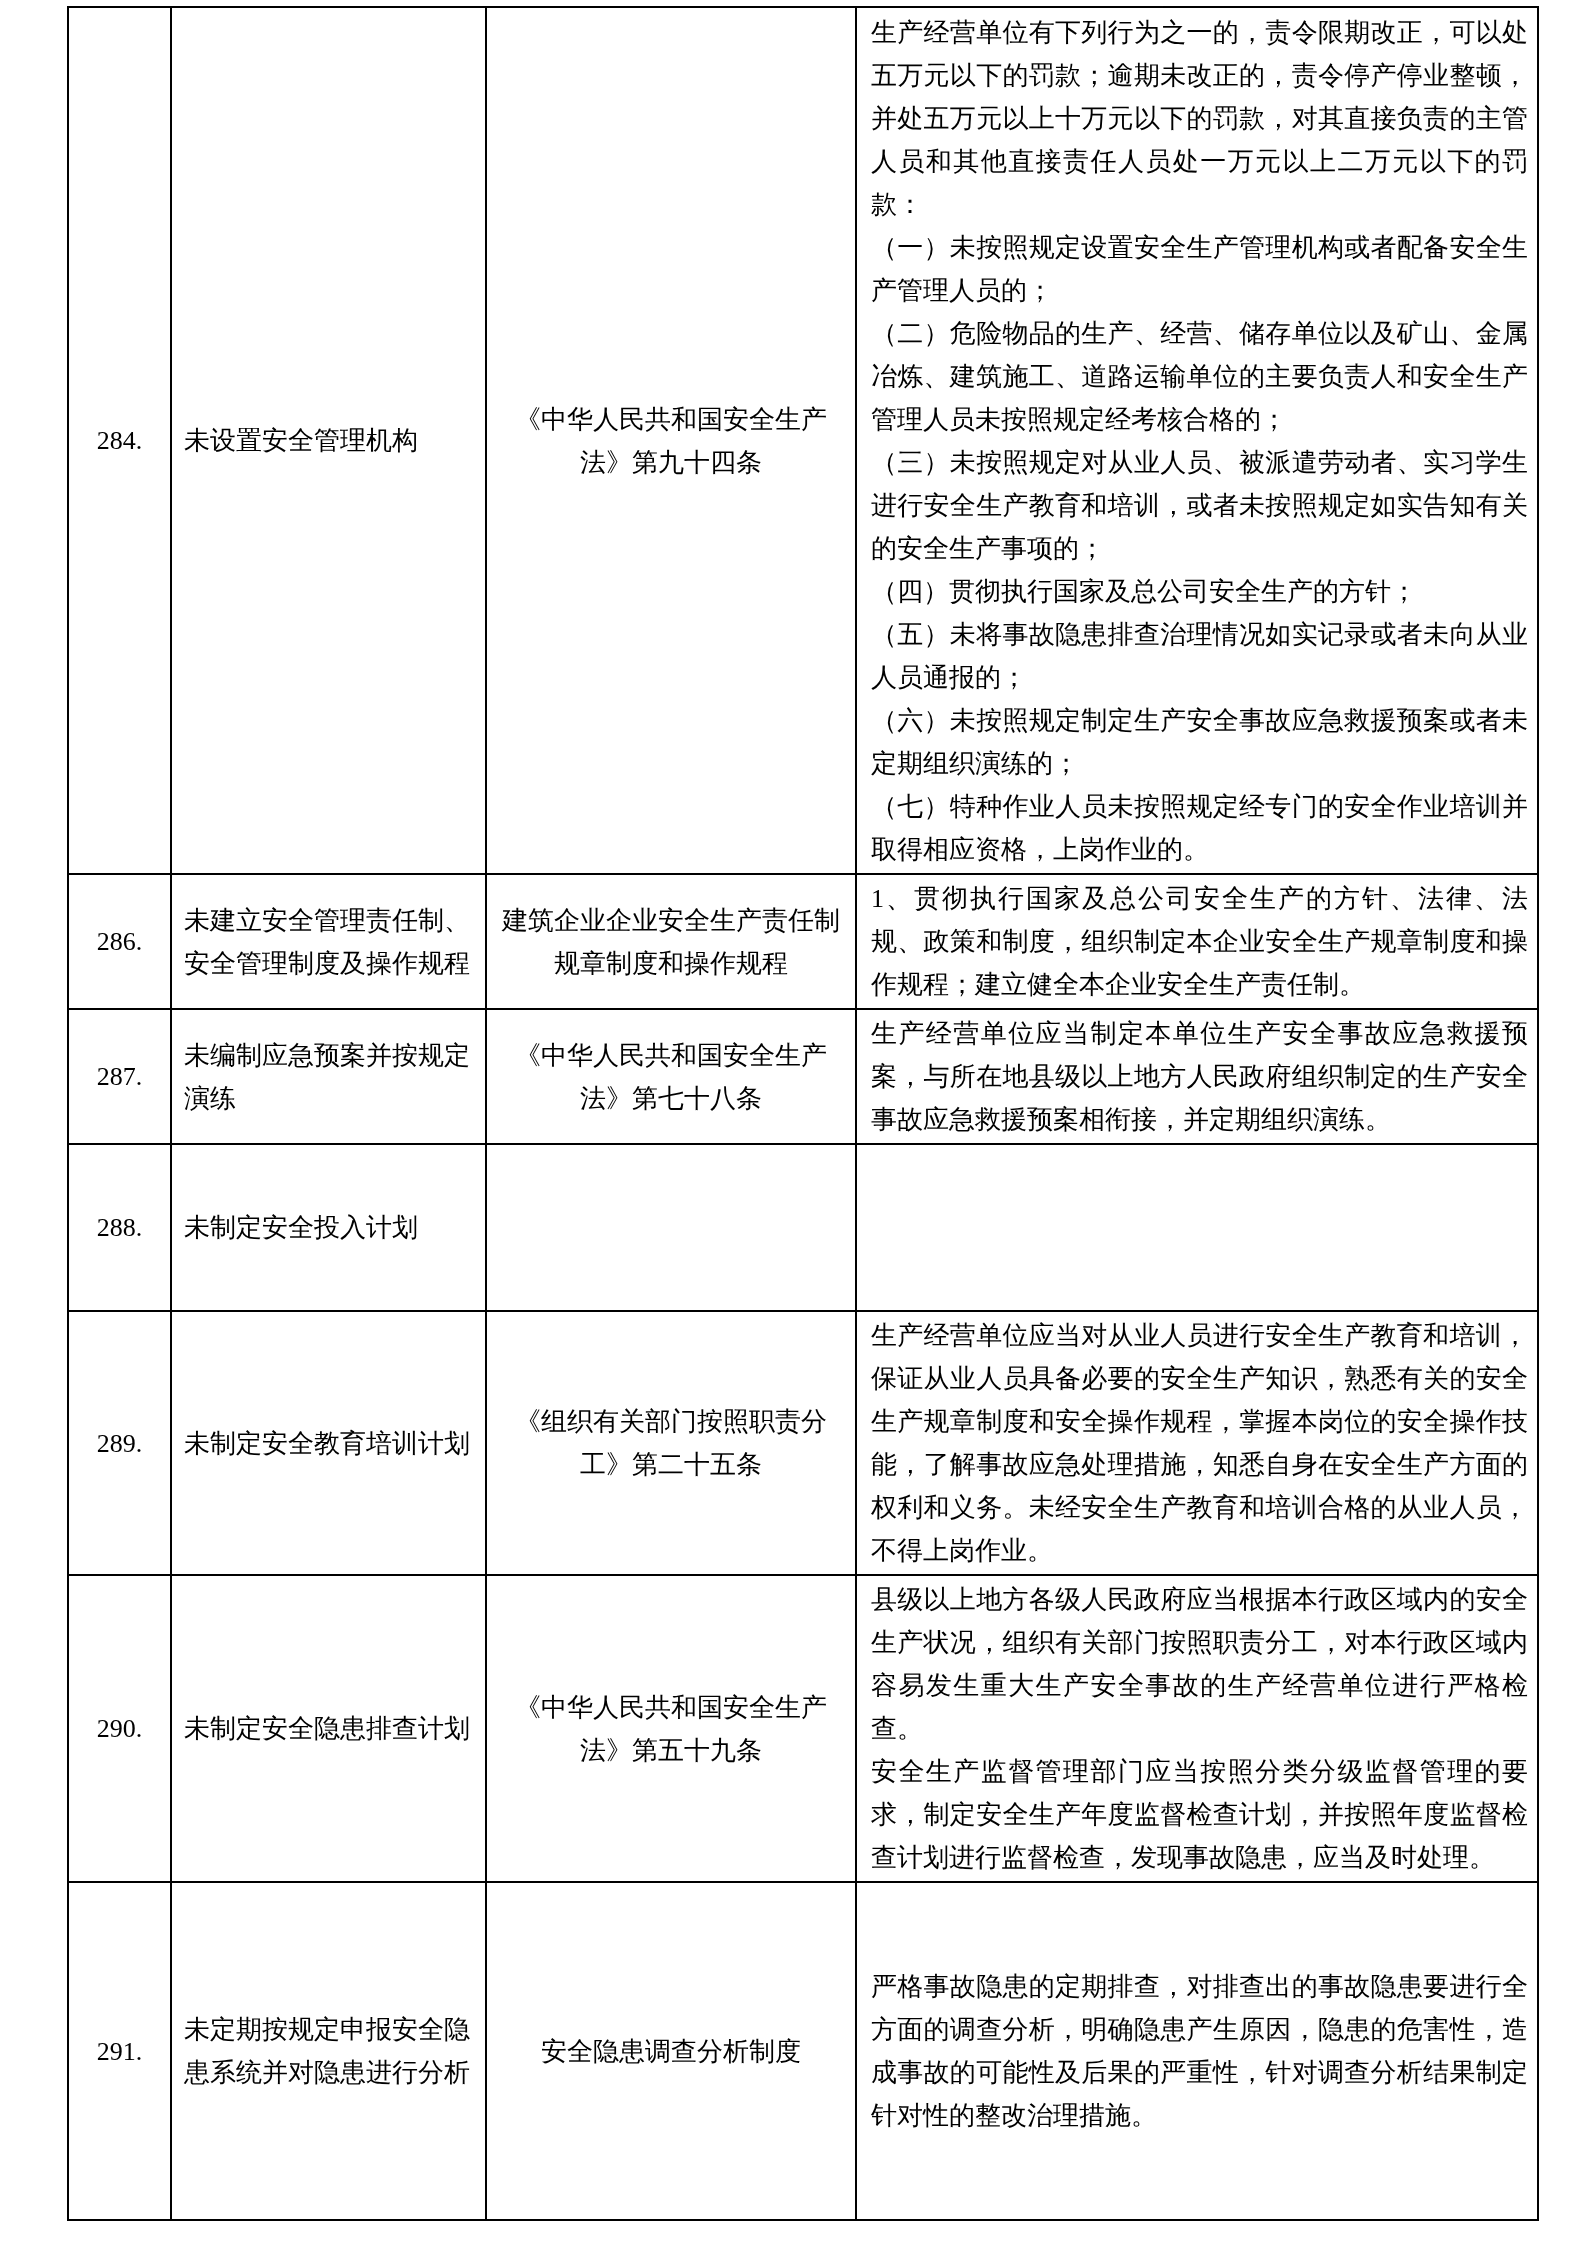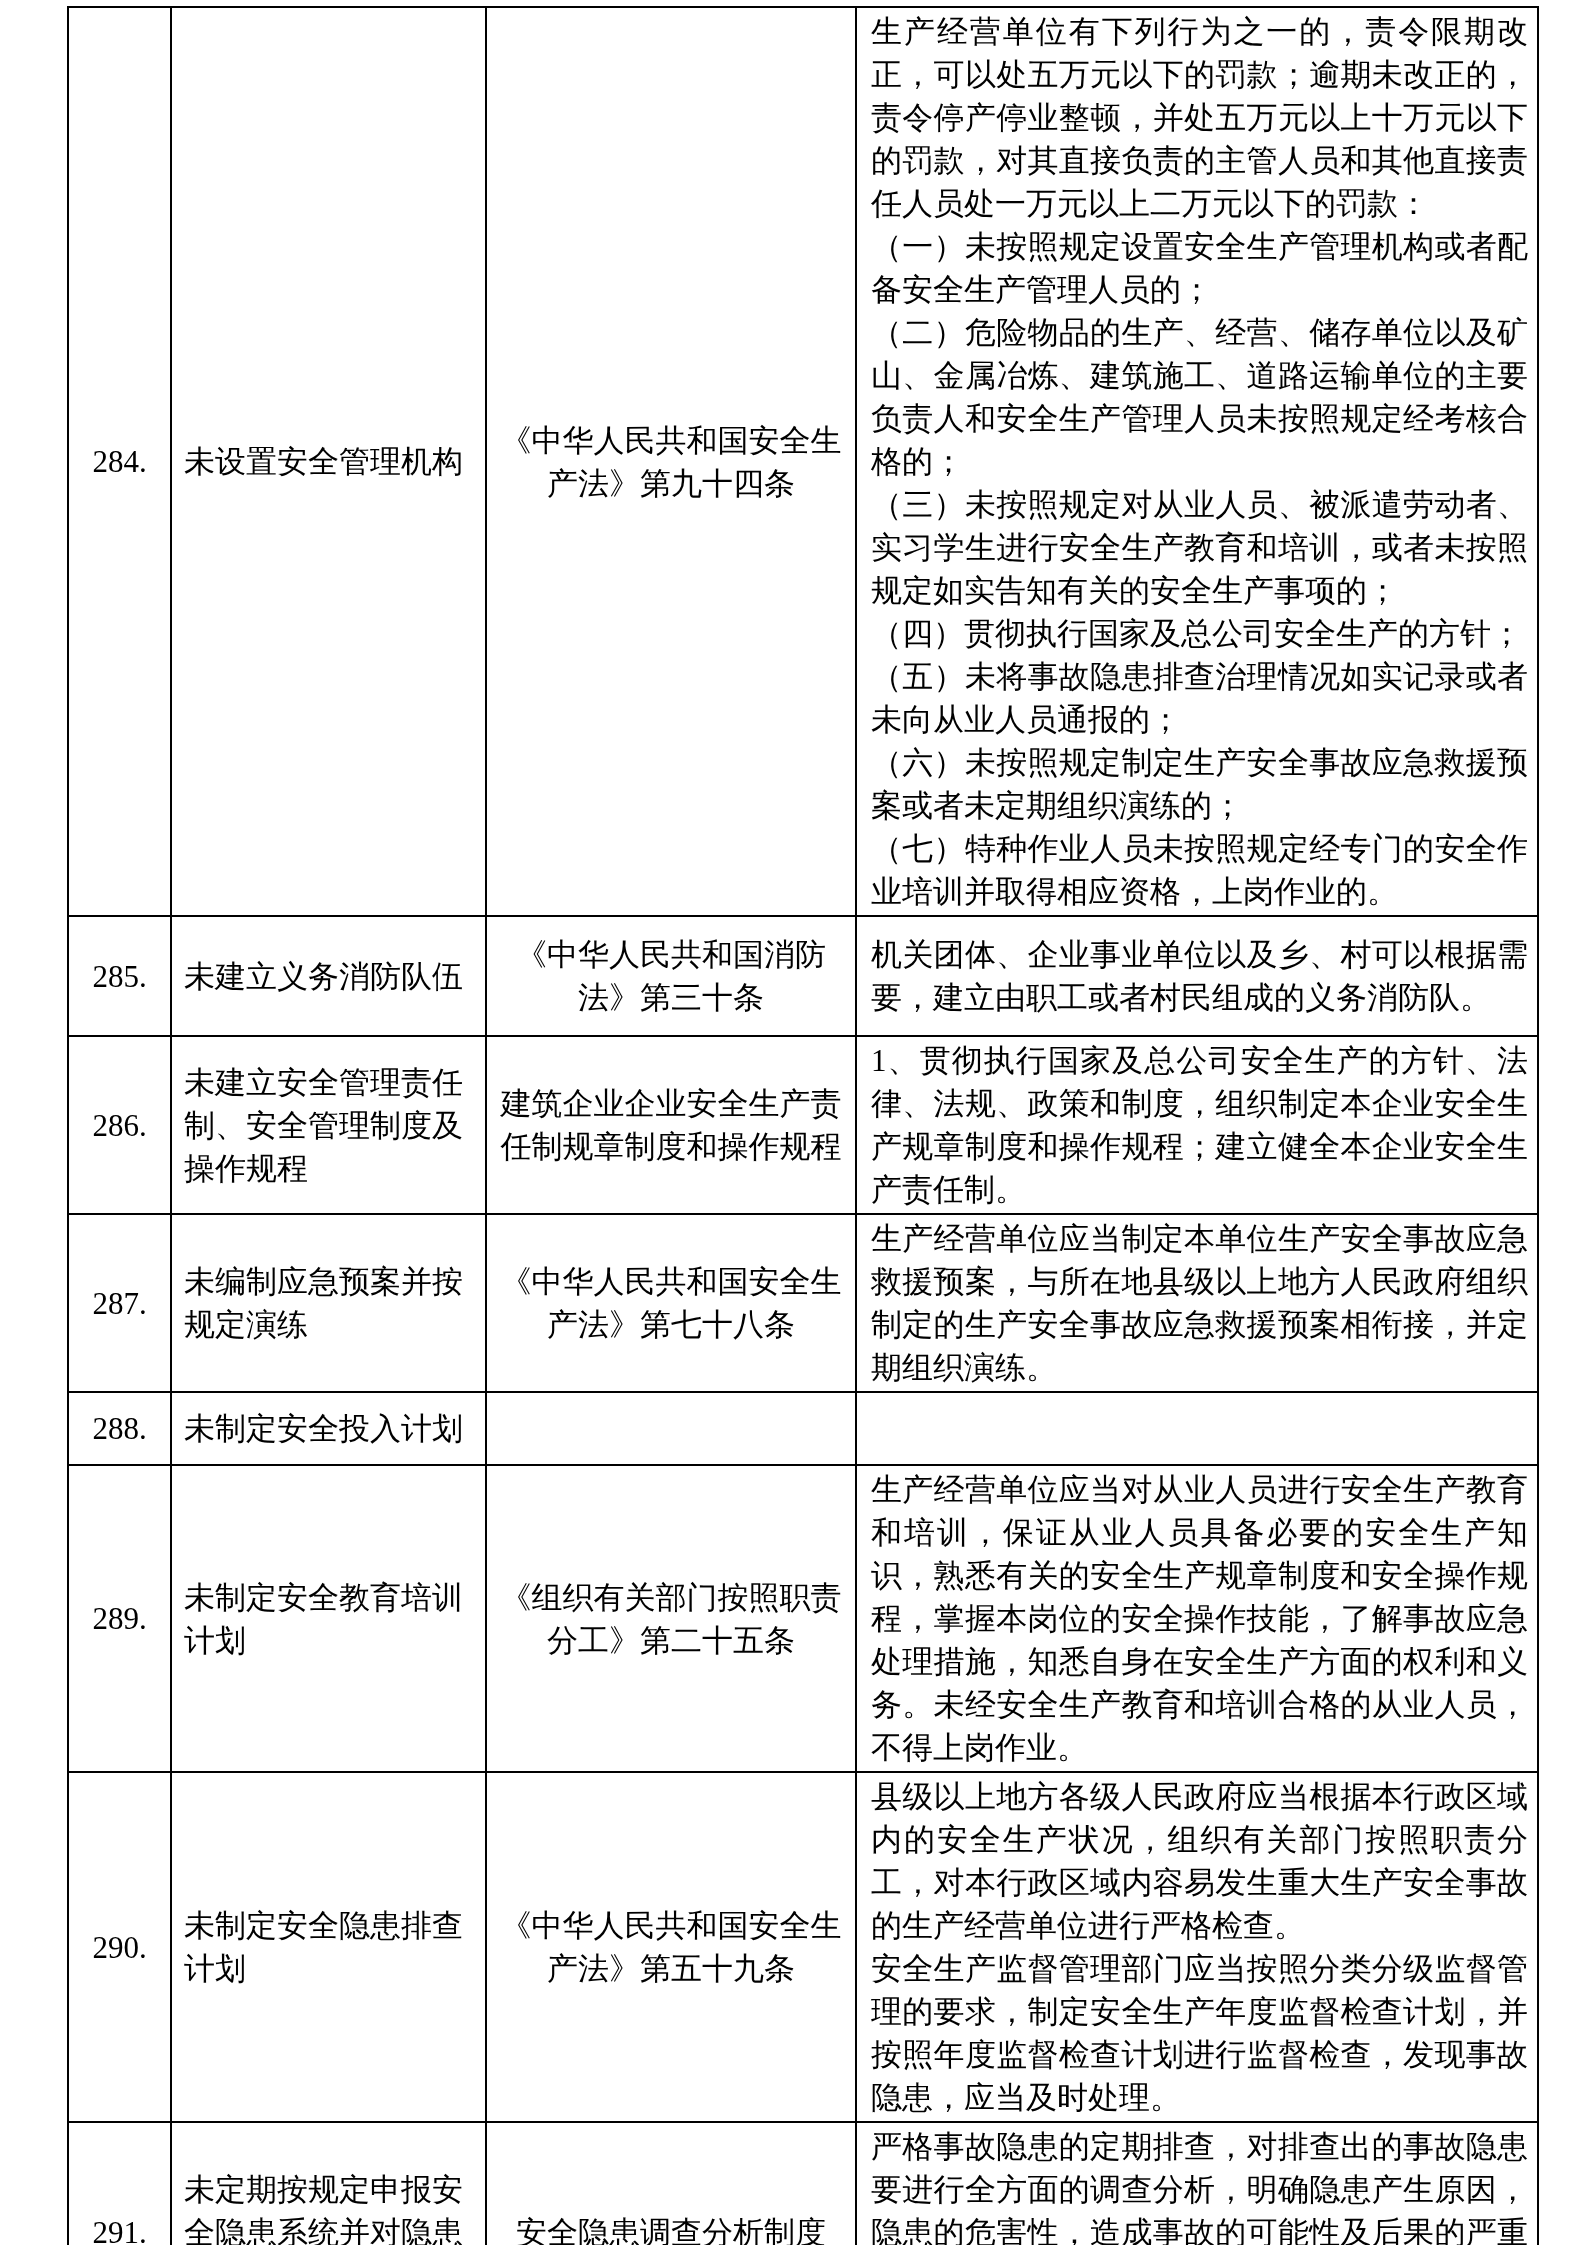--- a/index.html
+++ b/index.html
@@ -25,21 +25,21 @@
     position: absolute;
     left: 67px;
     top: 6px;
     width: 1470px;
     border-collapse: collapse;
     table-layout: fixed;
   }
   table.reg-table td {
     border: 2px solid #000000;
     vertical-align: middle;
-    font-size: 31px;
+    font-size: 26px;
     line-height: 43px;
     color: #000000;
     overflow: hidden;
     margin-left: 37px;
   }
   td.c-num {
     text-align: center;
     padding: 2px 2px;
   }
   td.c-violation {
@@ -88,28 +88,20 @@
             <div class="para">（一）未按照规定设置安全生产管理机构或者配备安全生产管理人员的；</div>
             <div class="para">（二）危险物品的生产、经营、储存单位以及矿山、金属冶炼、建筑施工、道路运输单位的主要负责人和安全生产管理人员未按照规定经考核合格的；</div>
             <div class="para">（三）未按照规定对从业人员、被派遣劳动者、实习学生进行安全生产教育和培训，或者未按照规定如实告知有关的安全生产事项的；</div>
             <div class="para">（四）贯彻执行国家及总公司安全生产的方针；</div>
             <div class="para">（五）未将事故隐患排查治理情况如实记录或者未向从业人员通报的；</div>
             <div class="para">（六）未按照规定制定生产安全事故应急救援预案或者未定期组织演练的；</div>
             <div class="para">（七）特种作业人员未按照规定经专门的安全作业培训并取得相应资格，上岗作业的。</div>
           </td>
         </tr>
         <tr>
-          <td class="c-num">285.</td>
-          <td class="c-violation">未建立义务消防队伍</td>
-          <td class="c-basis">《中华人民共和国消防法》第三十条</td>
-          <td class="c-desc">
-            <div class="para">机关团体、企业事业单位以及乡、村可以根据需要，建立由职工或者村民组成的义务消防队。</div>
-          </td>
-        </tr>
-        <tr>
           <td class="c-num">286.</td>
           <td class="c-violation">未建立安全管理责任制、安全管理制度及操作规程</td>
           <td class="c-basis">建筑企业企业安全生产责任制规章制度和操作规程</td>
           <td class="c-desc">
             <div class="para">1、贯彻执行国家及总公司安全生产的方针、法律、法规、政策和制度，组织制定本企业安全生产规章制度和操作规程；建立健全本企业安全生产责任制。</div>
           </td>
         </tr>
         <tr>
           <td class="c-num">287.</td>
           <td class="c-violation">未编制应急预案并按规定演练</td>

